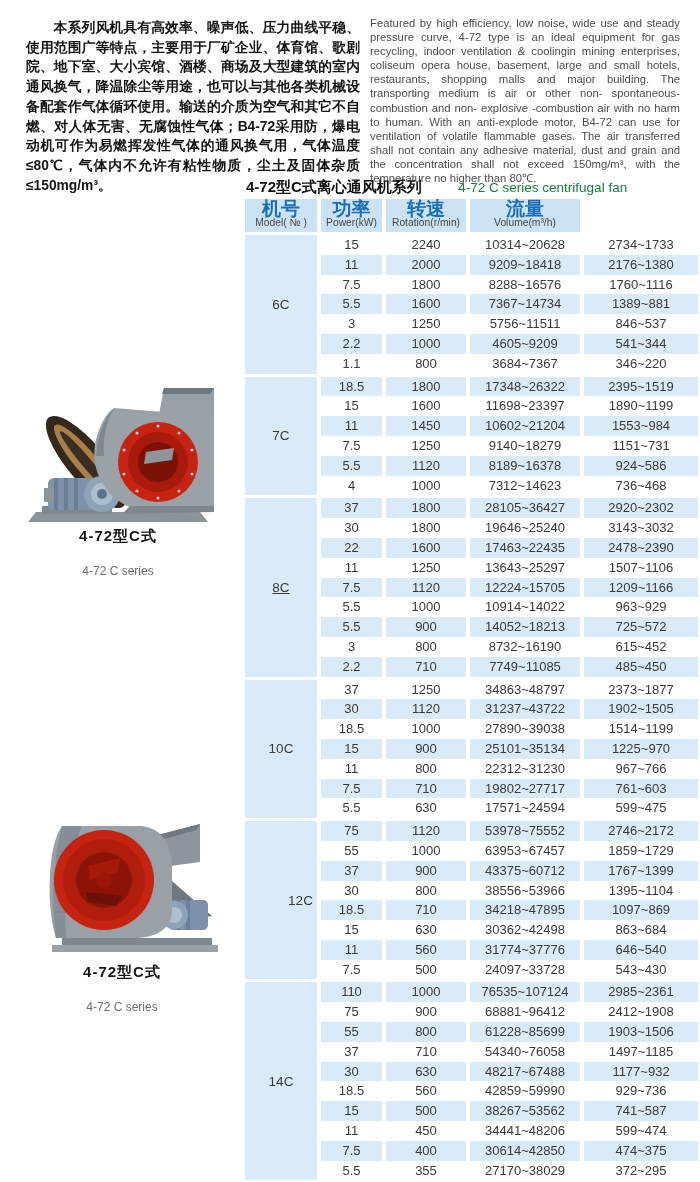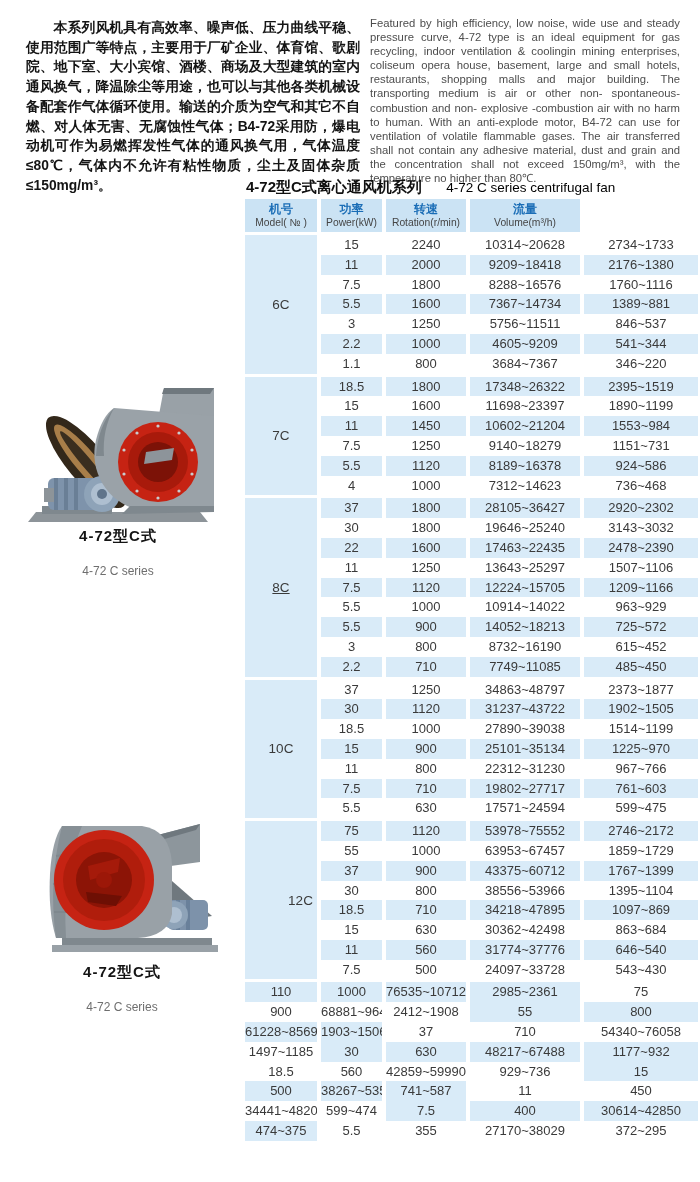--- a/index.html
+++ b/index.html
@@ -16,34 +16,34 @@
     text-align:justify; text-indent:2em; color:#141414;
   }
   .intro-en {
     position:absolute; left:370px; top:16px; width:310px;
     font-size:11.3px; line-height:14.1px; text-align:justify; color:#4d4d4d;
   }
 
   
   .table-title { position:absolute; left:246px; top:178px; white-space:nowrap; }
   .table-title .cn { font-size:15px; font-weight:bold; color:#101010; }
-  .table-title .en { font-size:13.5px; color:#000000; margin-left:20px; }
+  .table-title .en { font-size:13.5px; color:#15803d; margin-left:32px; }
 
   
   .spec-table { position:absolute; left:245px; top:199px; width:453px; }
   .grid-cols {
     display:grid;
     grid-template-columns:72px 61px 80px 1fr 114px;
     column-gap:4px;
   }
   .hdr { margin-bottom:3px; }
   .hdr-cell {
     background:#cbe3f4; text-align:center; padding:2px 0 3px;
   }
-  .hdr-cn { font-size:12px; font-weight:bold; color:#1a6db6; line-height:16px; }
+  .hdr-cn { font-size:19px; font-weight:bold; color:#1a6db6; line-height:16px; }
   .hdr-en { font-size:10.3px; color:#454545; line-height:12px; }
 
   .group { grid-auto-rows:19.8px; margin-bottom:3px; }
   .group:last-child { margin-bottom:0; }
   .model-cell {
     grid-column:1; background:#d9ebf8;
     display:flex; align-items:center; justify-content:center;
     font-size:13.5px; color:#3a3a3a;
   }
   .cell {
@@ -249,20 +249,21 @@
         <div class="cell stripe">11</div>
         <div class="cell stripe">560</div>
         <div class="cell stripe">31774~37776</div>
         <div class="cell stripe">646~540</div>
         <div class="cell">7.5</div>
         <div class="cell">500</div>
         <div class="cell">24097~33728</div>
         <div class="cell">543~430</div>
       </div>
       <div class="grid-cols group">
+        <div class="model-cell" style="grid-row: 1 / span 10;">14C</div>
         <div class="cell stripe">110</div>
         <div class="cell stripe">1000</div>
         <div class="cell stripe">76535~107124</div>
         <div class="cell stripe">2985~2361</div>
         <div class="cell">75</div>
         <div class="cell">900</div>
         <div class="cell">68881~96412</div>
         <div class="cell">2412~1908</div>
         <div class="cell stripe">55</div>
         <div class="cell stripe">800</div>

